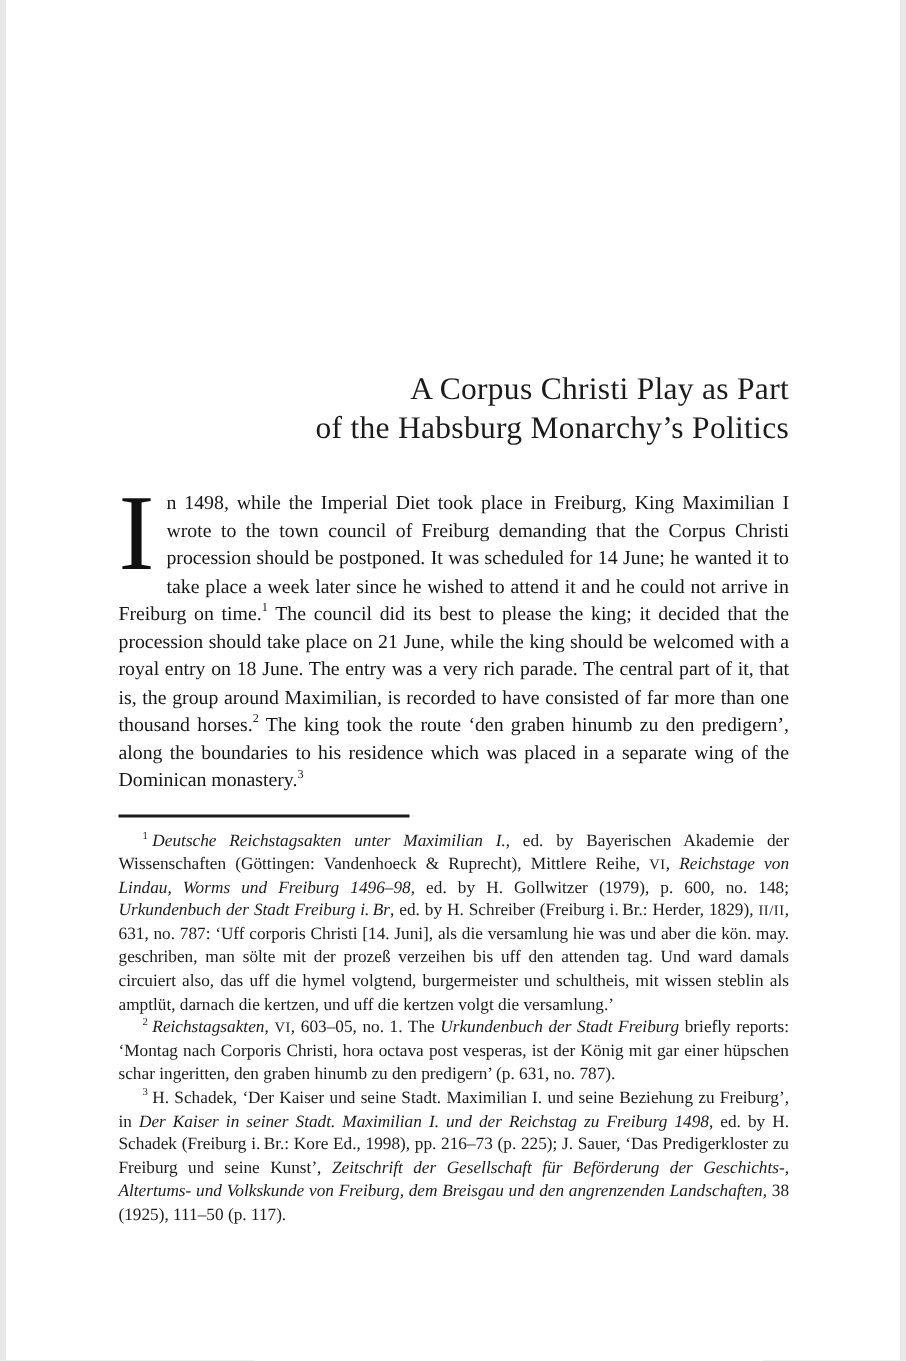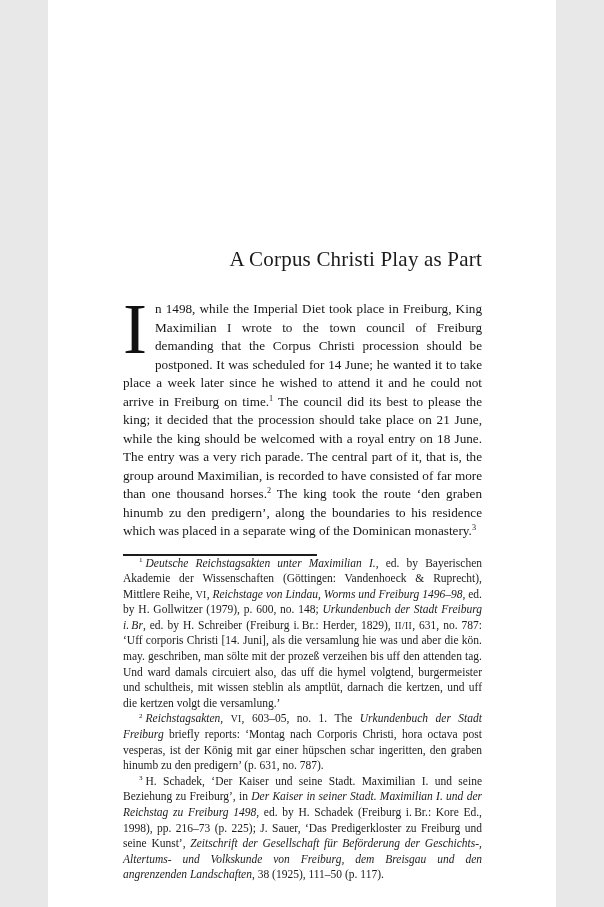--- a/index.html
+++ b/index.html
@@ -2,21 +2,21 @@
 <html><head>
 <meta charset="utf-8">
 <style>
   html, body {
     margin: 0;
     padding: 0;
     background: #e8e8e8;
   }
   .page {
     position: relative;
-    width: 508px;
+    width: 596px;
     height: 907px;
     margin: 0 auto;
     background: #ffffff;
     overflow: hidden;
     color: #1b1b1b;
     font-family: "Liberation Serif", "DejaVu Serif", serif;
   }
   .content {
     padding: 246px 74px 0 75px;
   }
@@ -49,20 +49,21 @@
     margin: 2px 8px 0 0;
     color: #111111;
   }
   .fnrule {
     margin: 13px 0 0 0;
     width: 194px;
     border: none;
     border-top: 2px solid #1c1c1c;
   }
   .footnotes {
+    margin-top: 9px;
     font-size: 11.5px;
     line-height: 15.6px;
     text-align: justify;
     color: #1b1b1b;
   }
   .footnote {
     margin: 0;
     text-indent: 16px;
   }
   sup.fnref, sup.fnmark {
@@ -75,20 +76,21 @@
   .seg-smallcaps { font-size: 0.84em; letter-spacing: 0.04em; }
 </style>
 </head>
 <body>
 
 <div class="page">
   <div class="content">
 
     <div class="title">
       <div>A Corpus Christi Play as Part</div>
+      <div>of the Habsburg Monarchy’s Politics</div>
     </div>
 
 
     <p class="body-par"><span class="dropcap">I</span><span><span>n 1498, while the Imperial Diet took place in Freiburg, King Maximilian I wrote to the town council of Freiburg demanding that the Corpus Christi procession should be postponed. It was scheduled for 14 June; he wanted it to take place a week later since he wished to attend it and he could not arrive in Freiburg on time.</span><sup class="fnref">1</sup><span> The council did its best to please the king; it decided that the procession should take place on 21 June, while the king should be welcomed with a royal entry on 18 June. The entry was a very rich parade. The central part of it, that is, the group around Maximilian, is recorded to have consisted of far more than one thousand horses.</span><sup class="fnref">2</sup><span> The king took the route ‘den graben hinumb zu den predigern’, along the boundaries to his residence which was placed in a separate wing of the Dominican monastery.</span><sup class="fnref">3</sup></span></p>
 
     <hr class="fnrule">
 
     <div class="footnotes">
       <p class="footnote"><sup class="fnmark">1</sup><span><span class="seg-italic">Deutsche Reichstagsakten unter Maximilian I.</span><span>, ed. by Bayerischen Akademie der Wissenschaften (Göttingen: Vandenhoeck &amp; Ruprecht), Mittlere Reihe, </span><span class="seg-smallcaps">VI</span><span>, </span><span class="seg-italic">Reichstage von Lindau, Worms und Freiburg 1496–98</span><span>, ed. by H. Gollwitzer (1979), p. 600, no. 148; </span><span class="seg-italic">Urkundenbuch der Stadt Freiburg i. Br</span><span>, ed. by H. Schreiber (Freiburg i. Br.: Herder, 1829), </span><span class="seg-smallcaps">II/II</span><span>, 631, no. 787: ‘Uff corporis Christi [14. Juni], als die versamlung hie was und aber die kön. may. geschriben, man sölte mit der prozeß verzeihen bis uff den attenden tag. Und ward damals circuiert also, das uff die hymel volgtend, burgermeister und schultheis, mit wissen steblin als amptlüt, darnach die kertzen, und uff die kertzen volgt die versamlung.’</span></span></p>
       <p class="footnote"><sup class="fnmark">2</sup><span><span class="seg-italic">Reichstagsakten</span><span>, </span><span class="seg-smallcaps">VI</span><span>, 603–05, no. 1. The </span><span class="seg-italic">Urkundenbuch der Stadt Freiburg</span><span> briefly reports: ‘Montag nach Corporis Christi, hora octava post vesperas, ist der König mit gar einer hüpschen schar ingeritten, den graben hinumb zu den predigern’ (p. 631, no. 787).</span></span></p>

